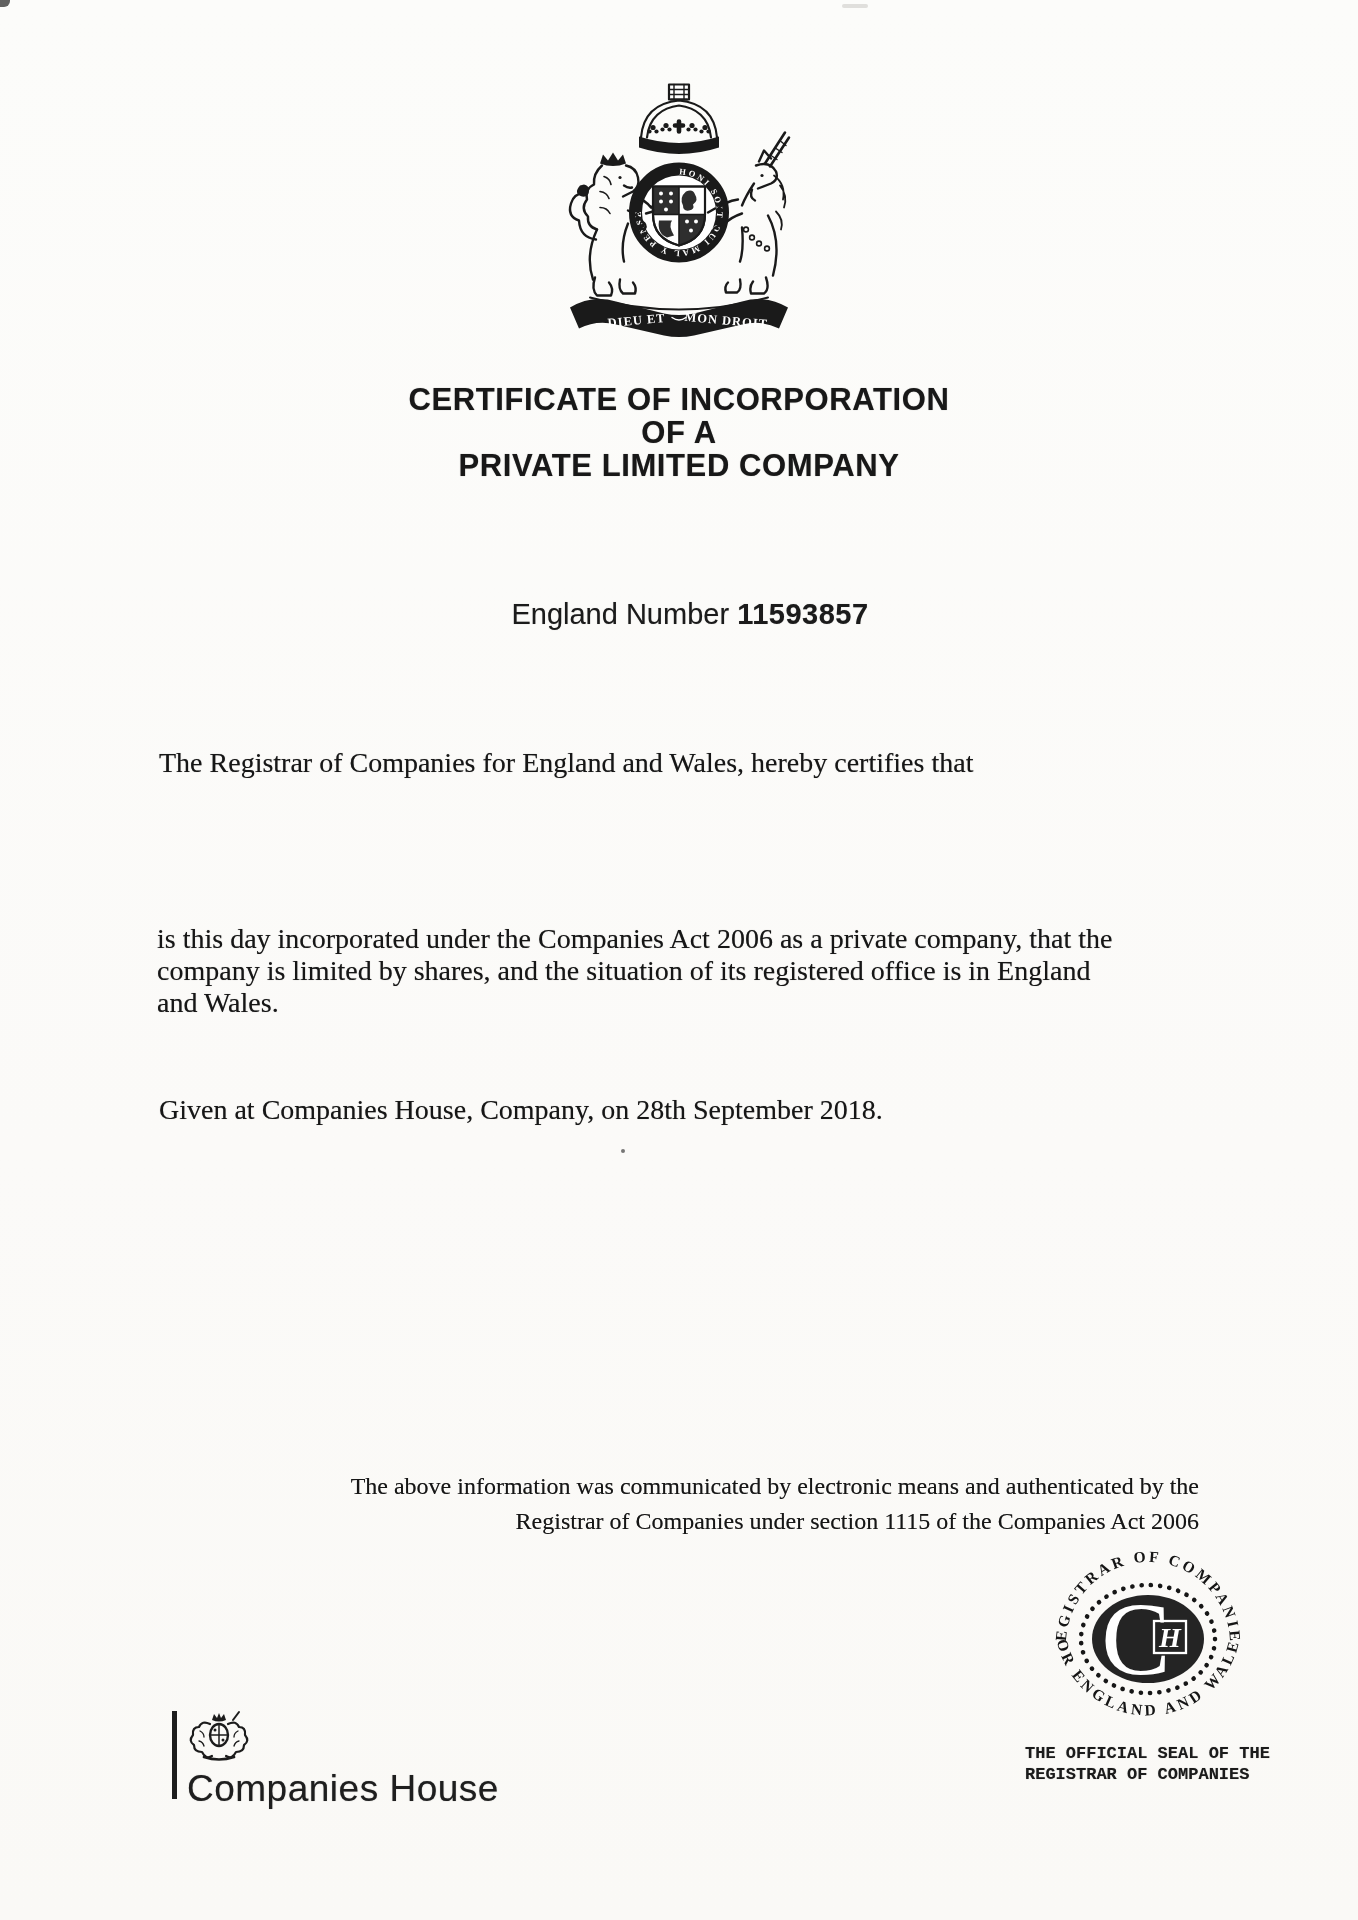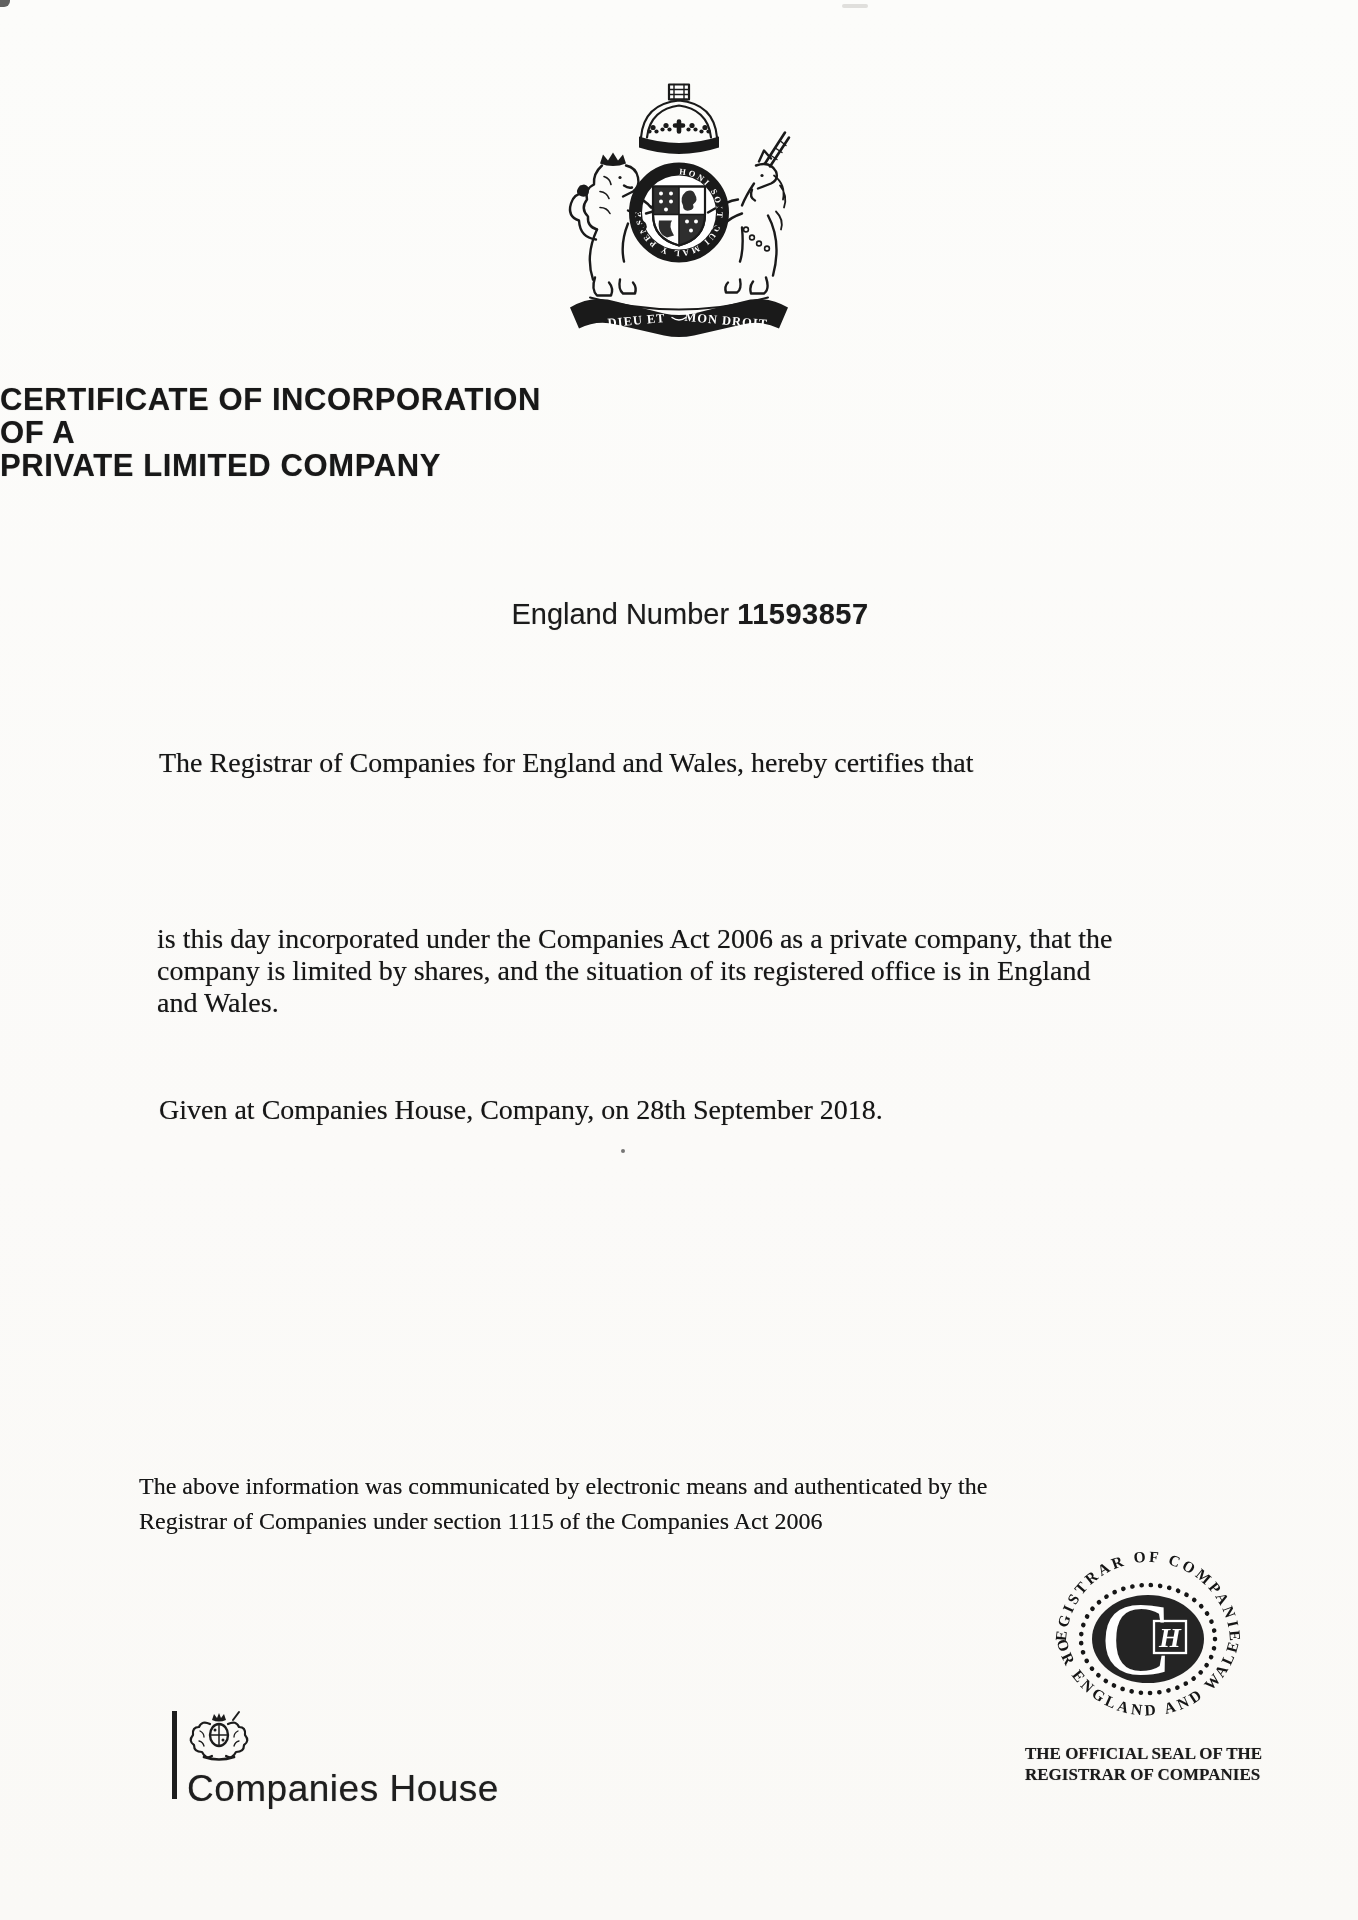--- a/index.html
+++ b/index.html
@@ -12,49 +12,49 @@
   }
   .abs{position:absolute;}
   
   .nick-tl{left:0;top:0;width:10px;height:7px;background:#3a3a3a;border-radius:0 0 6px 0;opacity:.8;}
   .smudge-top{left:842px;top:4px;width:26px;height:4px;background:#c9c7c2;border-radius:2px;opacity:.55;}
   .speck{left:621px;top:1149px;width:4px;height:4px;background:#4a4a4a;border-radius:50%;opacity:.75;}
   
   .arms{left:540px;top:80px;width:278px;height:258px;}
   
   .title-block{
-    left:0;top:383px;width:1358px;text-align:left;
+    left:0;top:383px;width:1358px;text-align:center;
     font-family:"Liberation Sans","DejaVu Sans",sans-serif;
     font-weight:bold;font-size:31px;line-height:33px;letter-spacing:.6px;
     color:#181818;text-shadow:0 0 1px rgba(40,40,40,.45);
   }
   .cn-line{
     left:0;top:598px;width:1358px;text-align:center;
     font-family:"Liberation Sans","DejaVu Sans",sans-serif;
     font-size:29px;color:#1b1b1b;text-shadow:0 0 .8px rgba(40,40,40,.4);
     transform:translateX(11px);
   }
   .cn-line b{font-weight:bold;letter-spacing:.5px;margin-top:14px;}
   
   .serif-line{font-size:28px;line-height:32px;text-shadow:0 0 .7px rgba(30,30,30,.5);white-space:nowrap;}
   .certifies{left:159px;top:711px;margin-top:36px;}
   .coname{left:157px;top:776px;letter-spacing:.2px;}
   .para{left:157px;top:923px;}
   .given{left:159px;top:1094px;}
   .given b{font-weight:normal;}
   
   .footnote{
-    left:139px;top:1469px;width:1060px;text-align:left;
+    left:139px;top:1469px;width:1060px;text-align:right;
     font-size:24px;line-height:35px;text-shadow:0 0 .6px rgba(30,30,30,.5);
   }
   
   .seal{left:1048px;top:1540px;width:200px;height:200px;}
   .seal-caption{
     left:1025px;top:1743px;width:260px;
-    font-family:Liberation Serif, serif;
+    font-family:Liberation Mono, monospace;
     font-weight:bold;font-size:17px;line-height:21px;color:#1b1b1b;
     text-shadow:0 0 .8px rgba(30,30,30,.45);
   }
   
   .ch-bar{left:172px;top:1711px;width:5px;height:88px;background:#1d1d1d;}
   .ch-crest{left:186px;top:1710px;width:66px;height:52px;}
   .ch-wordmark{
     left:187px;top:1768px;
     font-family:"Liberation Sans","DejaVu Sans",sans-serif;
     font-size:37px;letter-spacing:.5px;color:#1e1e1e;

